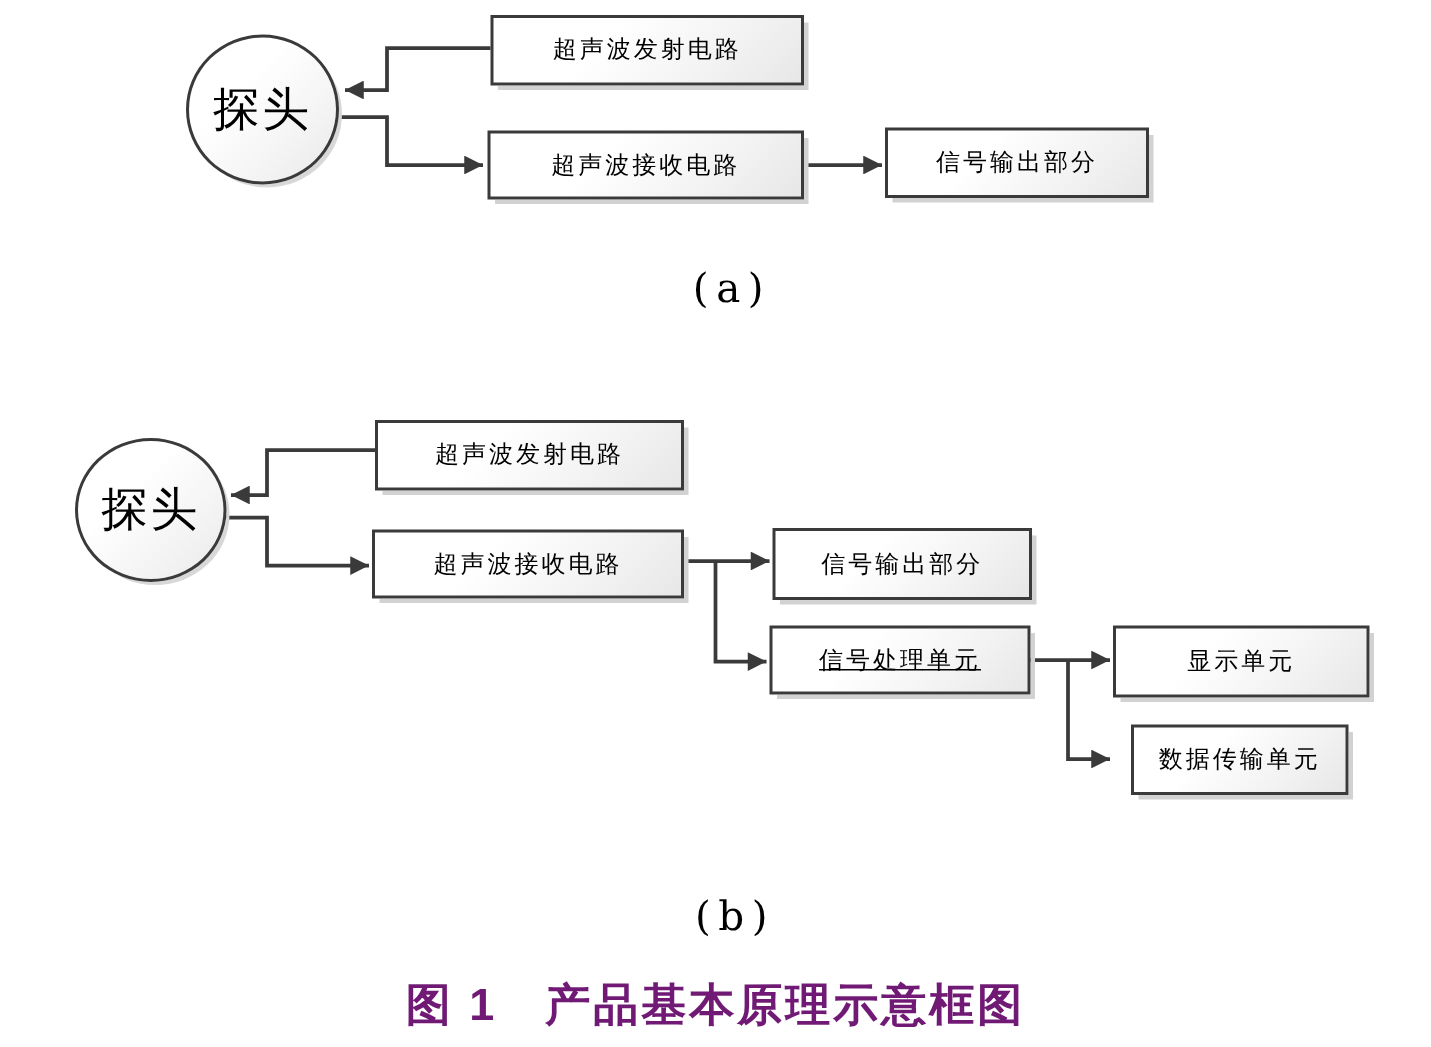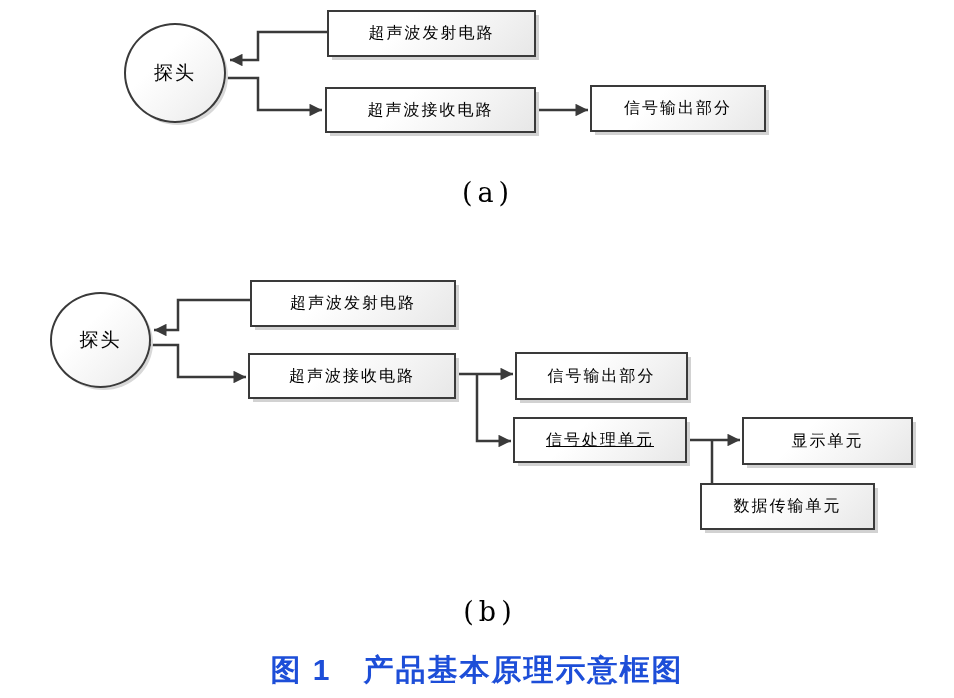--- a/index.html
+++ b/index.html
@@ -38,41 +38,41 @@
   .node-circle {
     position: absolute;
     box-sizing: border-box;
     border: 2.5px solid #3a3a3a;
     border-radius: 50%;
     background: linear-gradient(135deg, #ffffff 35%, #f4f4f4 70%, #e9e9e9 100%);
     box-shadow: 3px 3px 0 -1px #d8d8d8;
     display: flex;
     align-items: center;
     justify-content: center;
-    font-size: 19px;
+    font-size: 31px;
     color: #000000;
     letter-spacing: 2px;
   }
   .panel-label {
     position: absolute;
     width: 220px;
     text-align: center;
     font-size: 27px;
     color: #000000;
     letter-spacing: 5px;
     font-family: "DejaVu Serif", "Liberation Serif", serif;
   }
   .fig-caption {
     position: absolute;
     left: 0;
     width: 954px;
     text-align: center;
     font-size: 30px;
     font-weight: bold;
-    color: #1d4ed8;
+    color: #701a75;
     letter-spacing: 2px;
     font-family: "Liberation Sans", "DejaVu Sans", sans-serif;
   }
 </style>
 </head>
 <body>
 
 <div id="page">
 
   <svg id="wires" viewBox="0 0 954 698" xmlns="http://www.w3.org/2000/svg">
@@ -111,19 +111,19 @@
   <div class="node-box" style="left:250px; top:280px; width:206px; height:47px;">超声波发射电路</div>
 
   <div class="node-box" style="left:248px; top:353px; width:208px; height:46px;">超声波接收电路</div>
 
   <div class="node-box" style="left:515px; top:352px; width:173px; height:48px;">信号输出部分</div>
 
   <div class="node-box" style="left:513px; top:417px; width:174px; height:46px;text-decoration:underline;">信号处理单元</div>
 
   <div class="node-box" style="left:742px; top:417px; width:171px; height:48px;">显示单元</div>
 
-  <div class="node-box" style="left:700px; top:483px; width:175px; height:47px;">数据传输单元</div>
+  <div class="node-box" style="left:754px; top:483px; width:145px; height:47px;">数据传输单元</div>
 
   <div class="panel-label" style="left:380px; top:596px;">(b)</div>
 
   <div class="fig-caption" style="top:650px;">图 1　产品基本原理示意框图</div>
 
 </div>
 
 </body></html>

